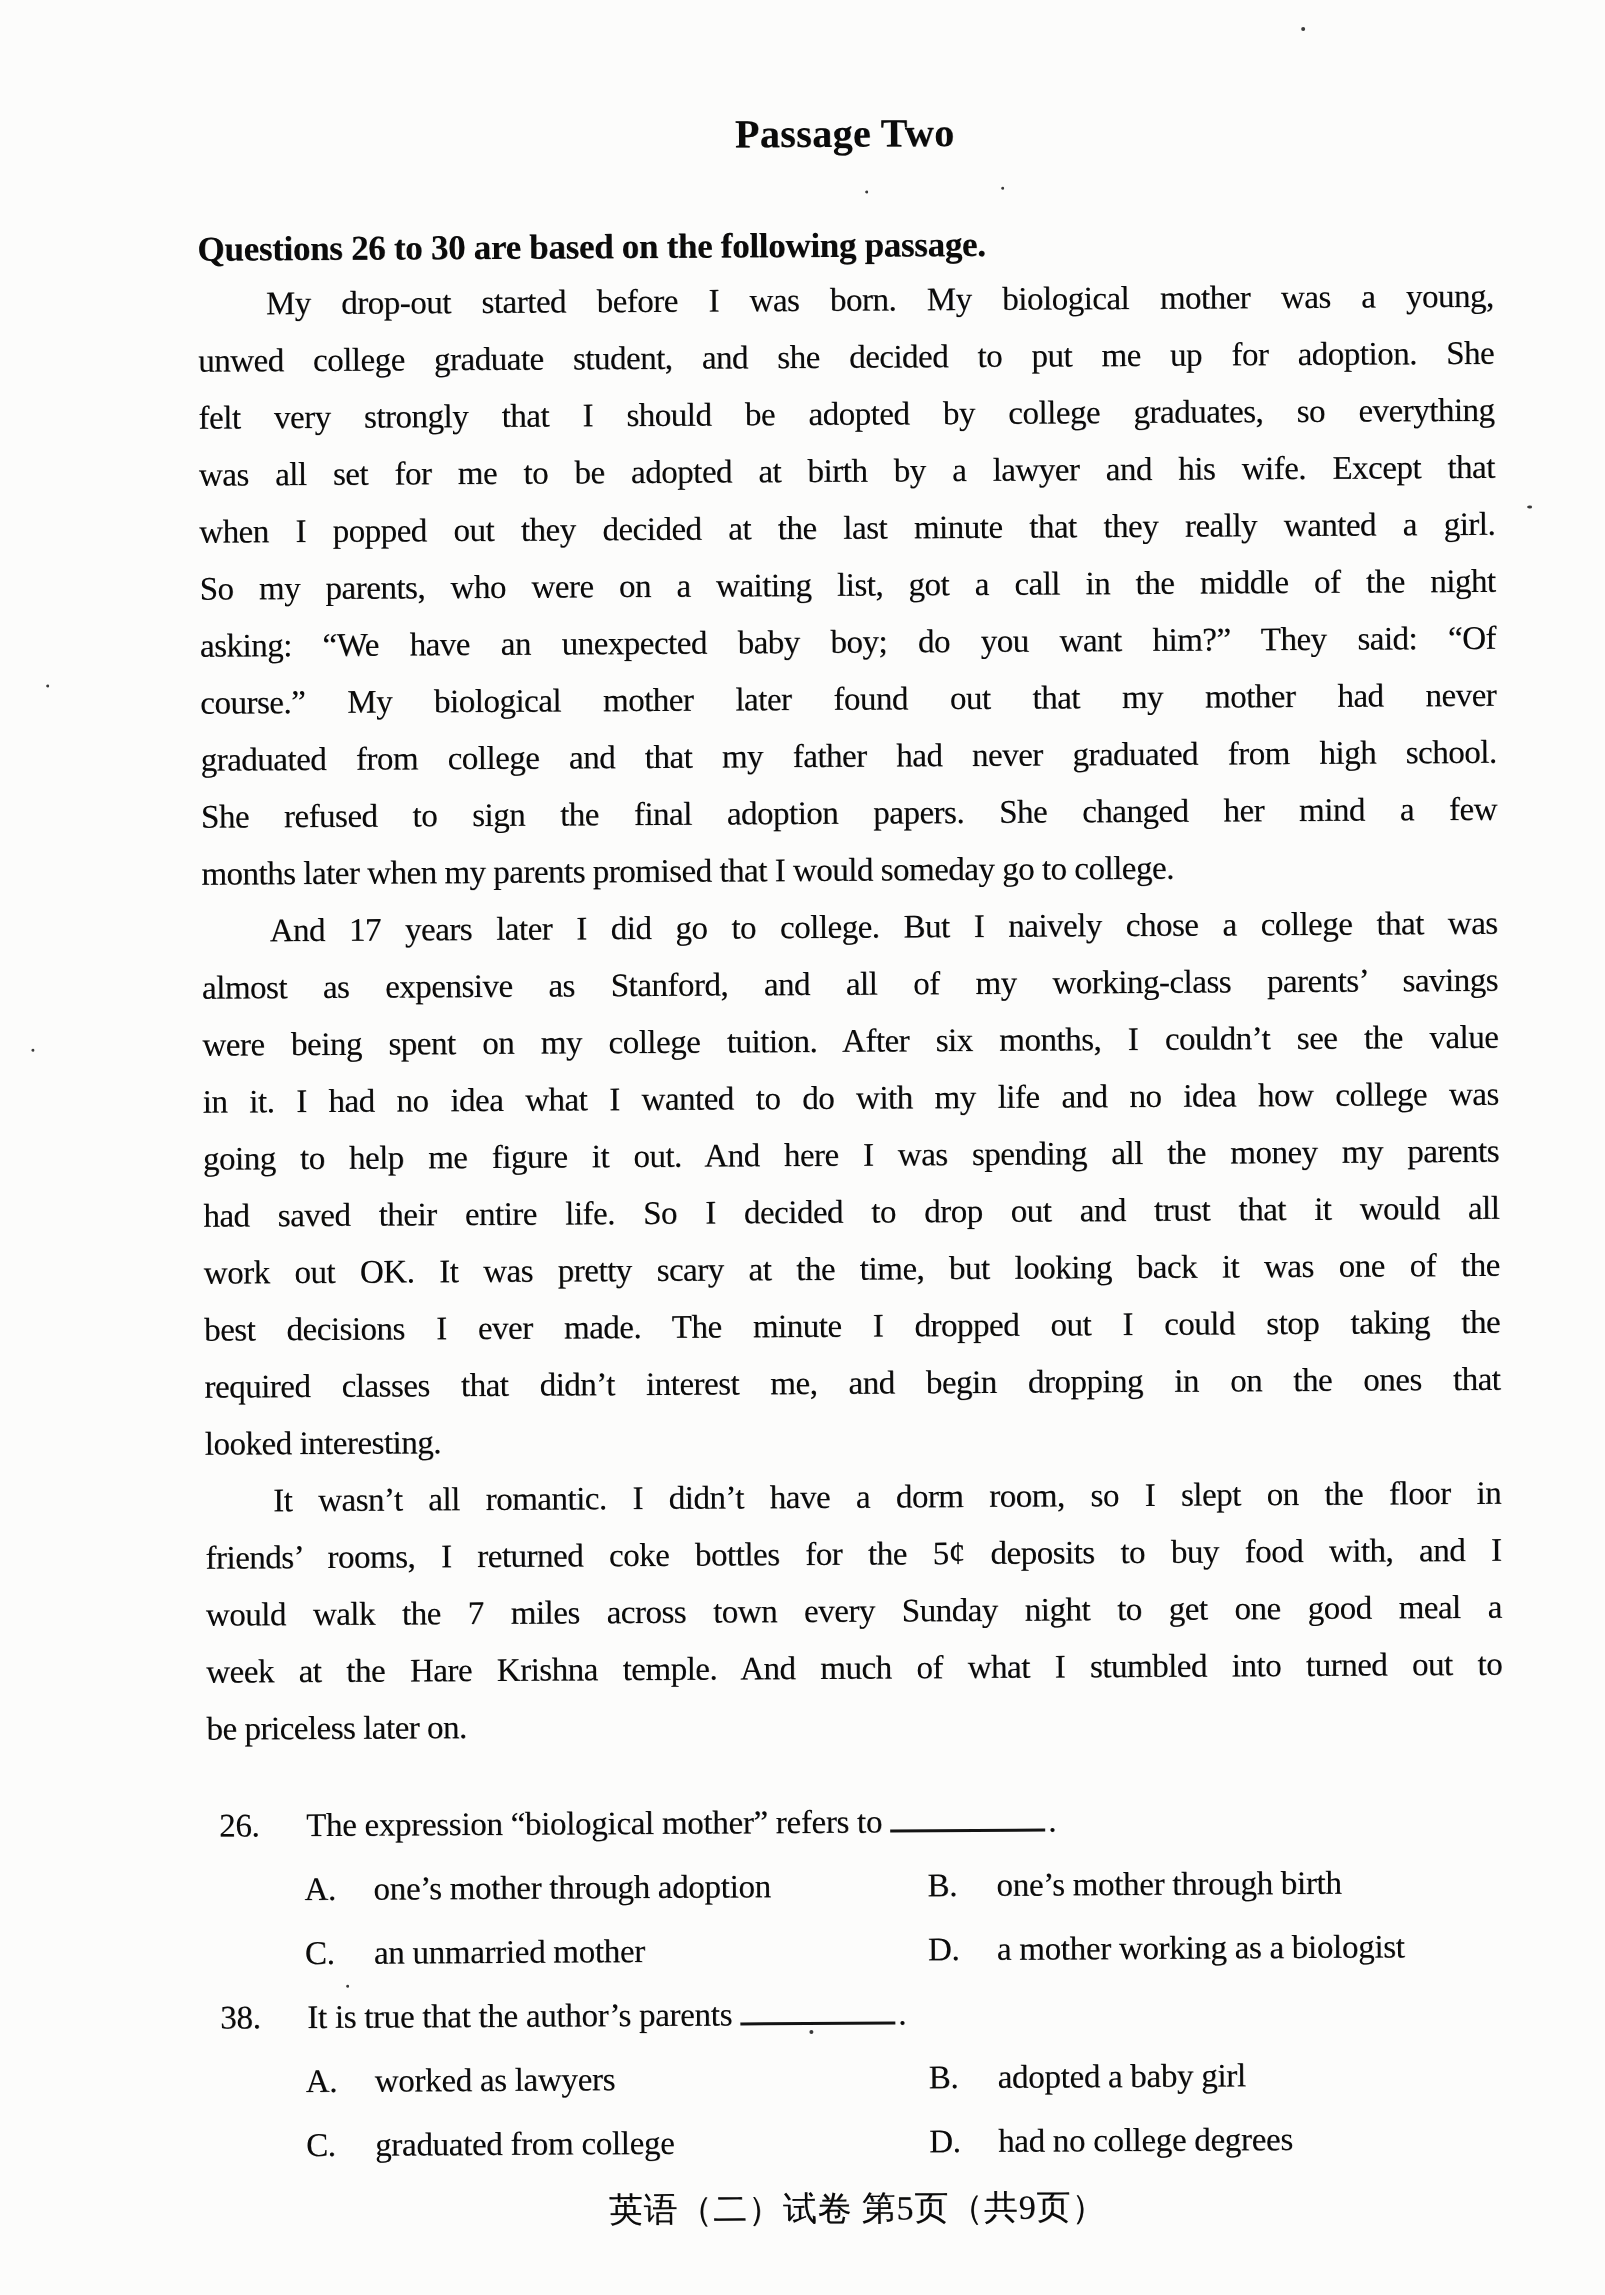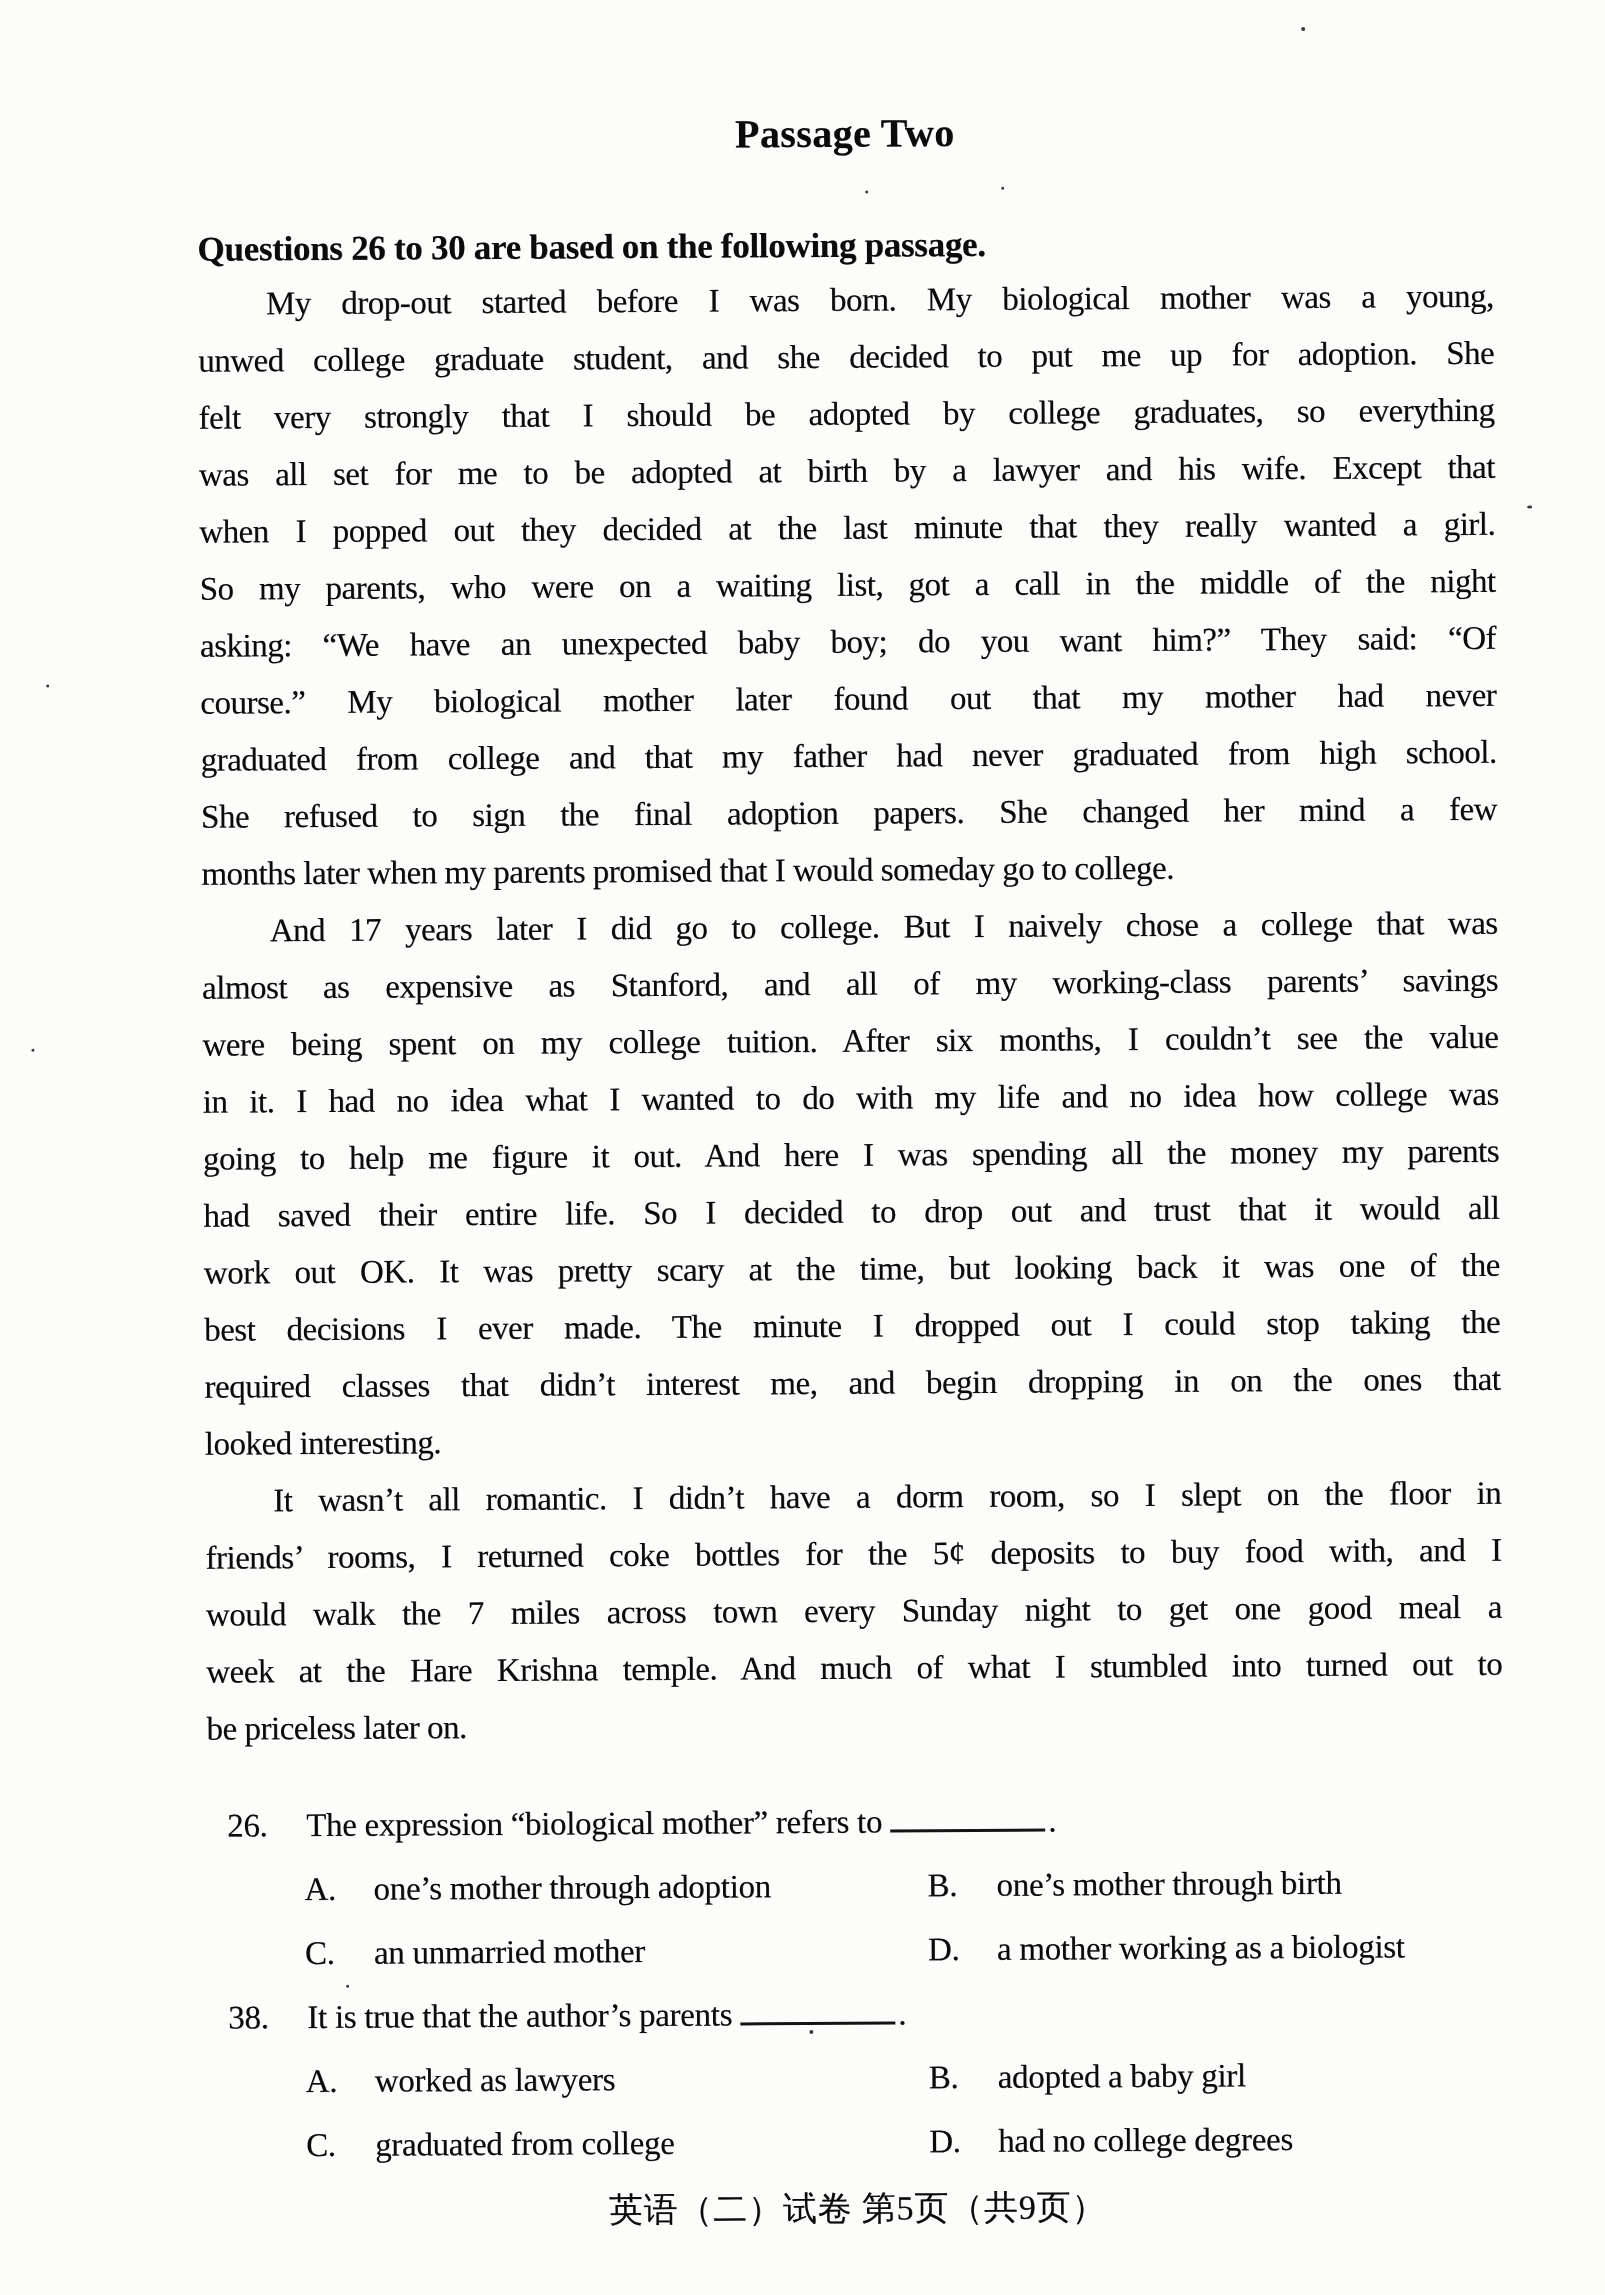--- a/index.html
+++ b/index.html
@@ -70,21 +70,21 @@
     letter-spacing: -0.3px;
   }
   .q-row {
     position: relative;
     height: 64px;
     line-height: 64px;
     white-space: nowrap;
   }
   .q-num {
     position: absolute;
-    left: 20px;
+    left: 12px;
     top: 0;
   }
   .q-stem-wrap {
     position: absolute;
     left: 99px;
     top: 0;
   }
   .blank-line {
     display: inline-block;
     width: 155px;

